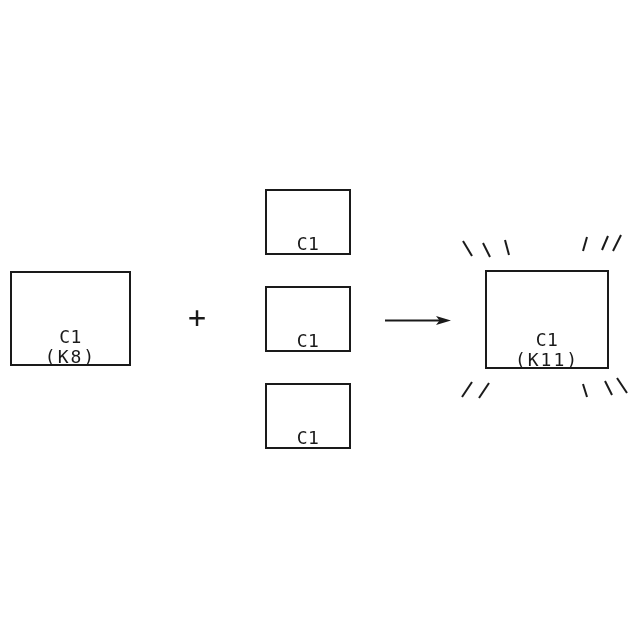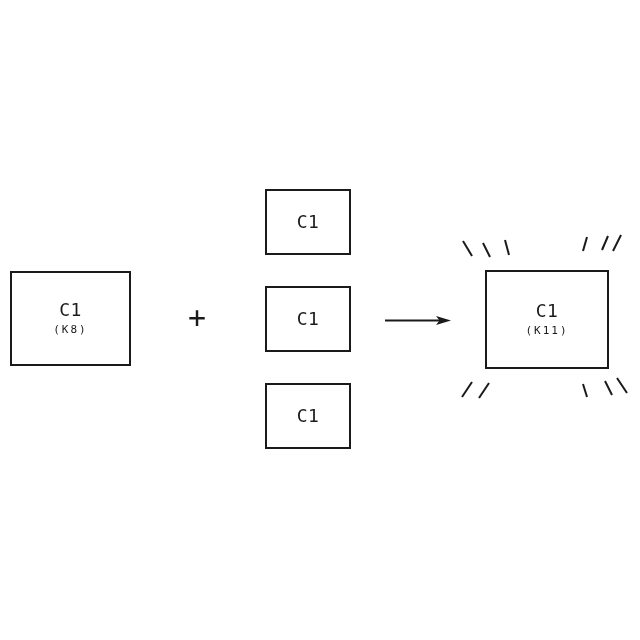--- a/index.html
+++ b/index.html
@@ -19,35 +19,35 @@
     background: var(--bg);
     overflow: hidden;
   }
   .box {
     position: absolute;
     border: 2px solid var(--line);
     background: var(--bg);
     display: flex;
     flex-direction: column;
     align-items: center;
-    justify-content: center;
+    justify-content: flex-end;
   }
   .box-left   { left: 10px;  top: 271px; width: 121px; height: 95px; }
   .box-mid-1  { left: 265px; top: 189px; width: 86px;  height: 66px; }
   .box-mid-2  { left: 265px; top: 286px; width: 86px;  height: 66px; }
   .box-mid-3  { left: 265px; top: 383px; width: 86px;  height: 66px; }
   .box-result { left: 485px; top: 270px; width: 124px; height: 99px; }
   .label-main {
     font-size: 18px;
     line-height: 18px;
     letter-spacing: 0.5px;
     white-space: pre;
   }
   .label-sub {
-    font-size: 11px;
+    font-size: 18px;
     line-height: 15px;
     margin-top: 3px;
     letter-spacing: 2px;
     white-space: pre;
   }
   .plus {
     position: absolute;
     left: 177px; top: 298px;
     width: 40px; height: 40px;
     display: flex;

